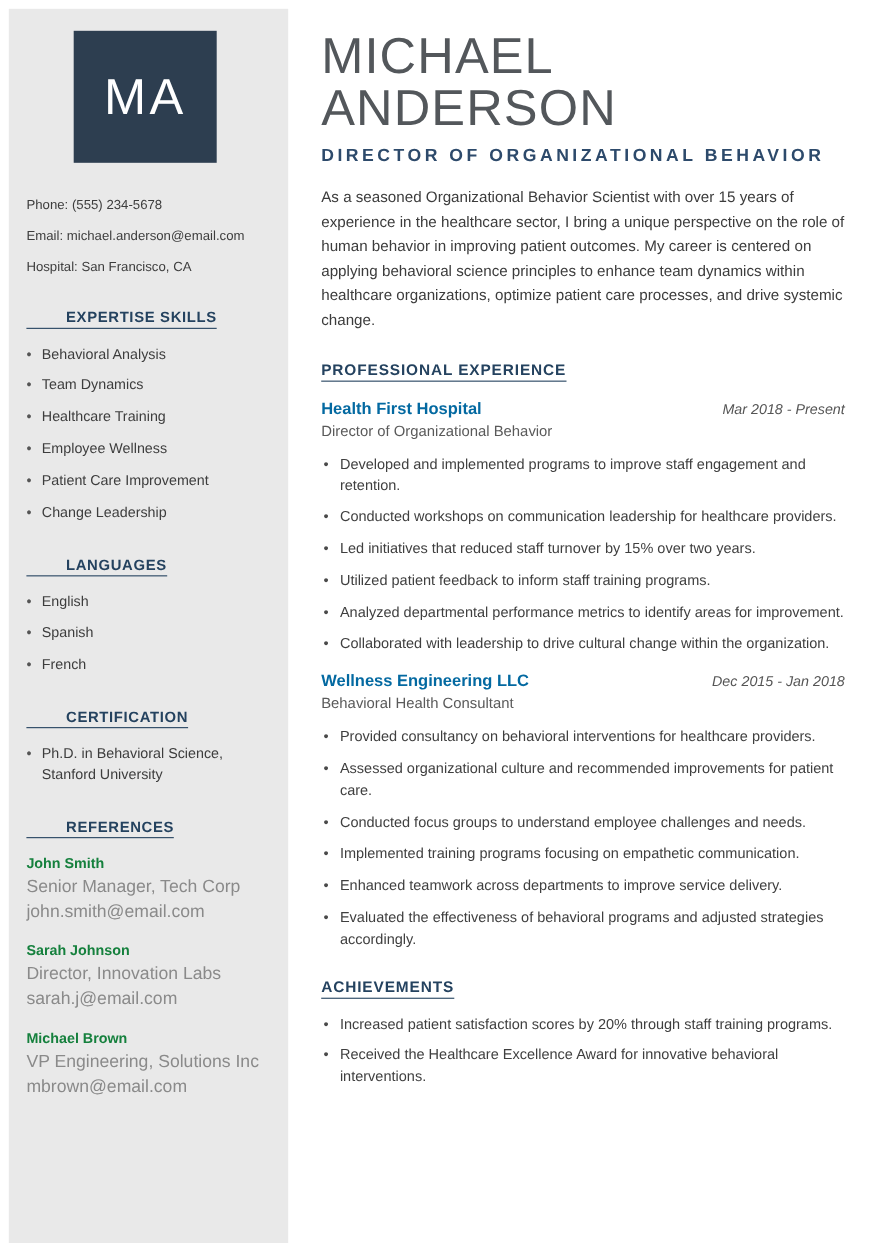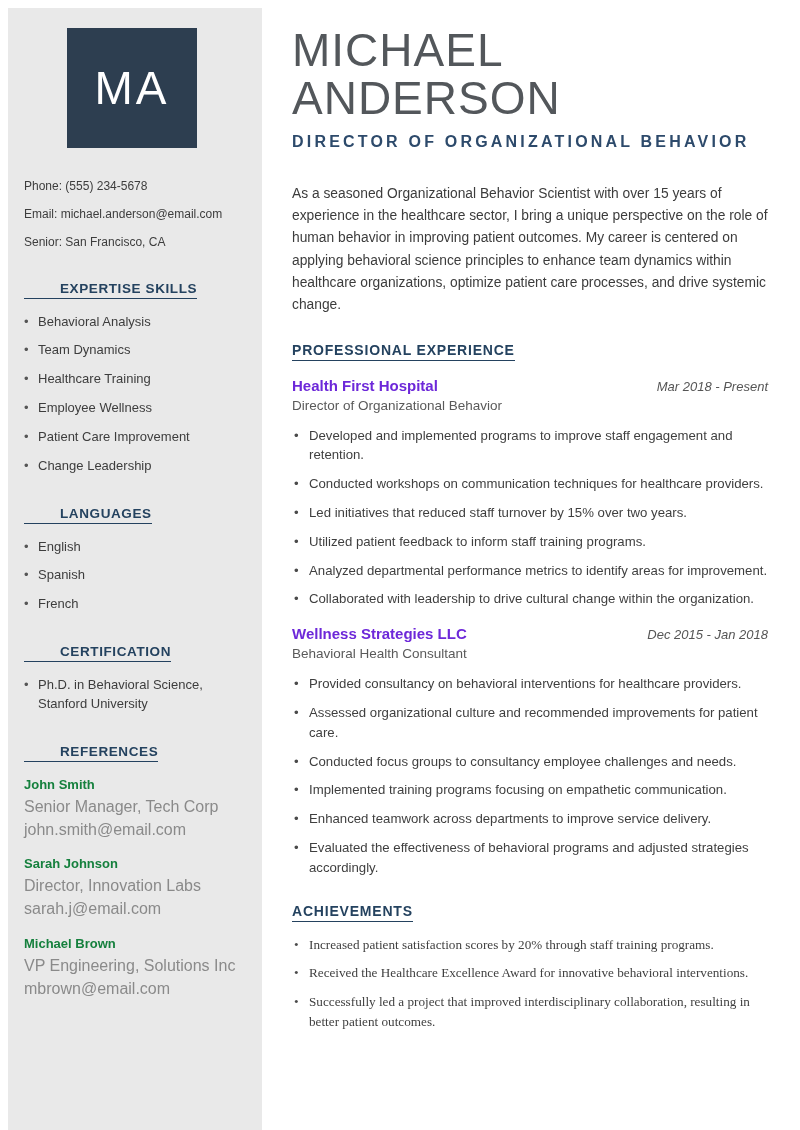--- a/index.html
+++ b/index.html
@@ -87,21 +87,21 @@
     line-height: 1.05;
   }
   .job-title-top {
     margin-top: 10px;
     font-size: 16px;
     font-weight: 700;
     color: #2d4a6b;
     letter-spacing: 3.2px;
   }
   .summary {
-    margin-top: 32px;
+    margin-top: 18px;
     font-size: 13.8px;
     color: #3c3c3c;
     line-height: 1.62;
   }
   .main-heading {
     margin-top: 25px;
     font-size: 14px;
     font-weight: 700;
     color: #24425f;
     letter-spacing: 0.8px;
@@ -113,21 +113,21 @@
   }
   .job { margin-top: 16px; }
   .job-header {
     display: flex;
     justify-content: space-between;
     align-items: baseline;
   }
   .company {
     font-size: 15px;
     font-weight: 700;
-    color: #6d28d9;
+    color: #0369a1;
   }
   .dates {
     font-size: 13px;
     font-style: italic;
     color: #555555;
   }
   .role {
     margin-top: 4px;
     font-size: 13.5px;
     color: #5a5a5a;
@@ -139,38 +139,38 @@
     font-size: 13.2px;
     color: #3f3f3f;
     margin-bottom: 9px;
     line-height: 1.5;
   }
   ul.main-list li::before {
     content: "•";
     position: absolute; left: 2px; top: 0;
     color: #4a4a4a;
   }
-  .achievements-list { margin-top: 12px; font-family: Liberation Serif, serif; }
+  .achievements-list { margin-top: 12px; }
 </style>
 </head>
 <body>
 
 <div class="page">
 
   <div class="sidebar-wrap">
     <aside class="sidebar">
 
       <div class="logo">
         <span>MA</span>
       </div>
 
       <div class="contact">
         <div class="contact-line">Phone: (555) 234-5678</div>
         <div class="contact-line">Email: michael.anderson@email.com</div>
-        <div class="contact-line">Senior: San Francisco, CA</div>
+        <div class="contact-line">Hospital: San Francisco, CA</div>
       </div>
 
       <h3 class="side-heading">
         <span>EXPERTISE SKILLS</span>
       </h3>
       <ul class="side-list">
         <li>Behavioral Analysis</li>
         <li>Team Dynamics</li>
         <li>Healthcare Training</li>
         <li>Employee Wellness</li>
@@ -229,48 +229,47 @@
     </h2>
 
     <section class="job">
       <div class="job-header">
         <div class="company">Health First Hospital</div>
         <div class="dates">Mar 2018 - Present</div>
       </div>
       <div class="role">Director of Organizational Behavior</div>
       <ul class="main-list">
         <li>Developed and implemented programs to improve staff engagement and retention.</li>
-        <li>Conducted workshops on communication techniques for healthcare providers.</li>
+        <li>Conducted workshops on communication leadership for healthcare providers.</li>
         <li>Led initiatives that reduced staff turnover by 15% over two years.</li>
         <li>Utilized patient feedback to inform staff training programs.</li>
         <li>Analyzed departmental performance metrics to identify areas for improvement.</li>
         <li>Collaborated with leadership to drive cultural change within the organization.</li>
       </ul>
     </section>
 
     <section class="job">
       <div class="job-header">
-        <div class="company">Wellness Strategies LLC</div>
+        <div class="company">Wellness Engineering LLC</div>
         <div class="dates">Dec 2015 - Jan 2018</div>
       </div>
       <div class="role">Behavioral Health Consultant</div>
       <ul class="main-list">
         <li>Provided consultancy on behavioral interventions for healthcare providers.</li>
         <li>Assessed organizational culture and recommended improvements for patient care.</li>
-        <li>Conducted focus groups to consultancy employee challenges and needs.</li>
+        <li>Conducted focus groups to understand employee challenges and needs.</li>
         <li>Implemented training programs focusing on empathetic communication.</li>
         <li>Enhanced teamwork across departments to improve service delivery.</li>
         <li>Evaluated the effectiveness of behavioral programs and adjusted strategies accordingly.</li>
       </ul>
     </section>
 
     <h2 class="main-heading">
       <span>ACHIEVEMENTS</span>
     </h2>
     <ul class="main-list achievements-list">
       <li>Increased patient satisfaction scores by 20% through staff training programs.</li>
       <li>Received the Healthcare Excellence Award for innovative behavioral interventions.</li>
-      <li>Successfully led a project that improved interdisciplinary collaboration, resulting in better patient outcomes.</li>
     </ul>
 
   </main>
 
 </div>
 
 </body></html>

